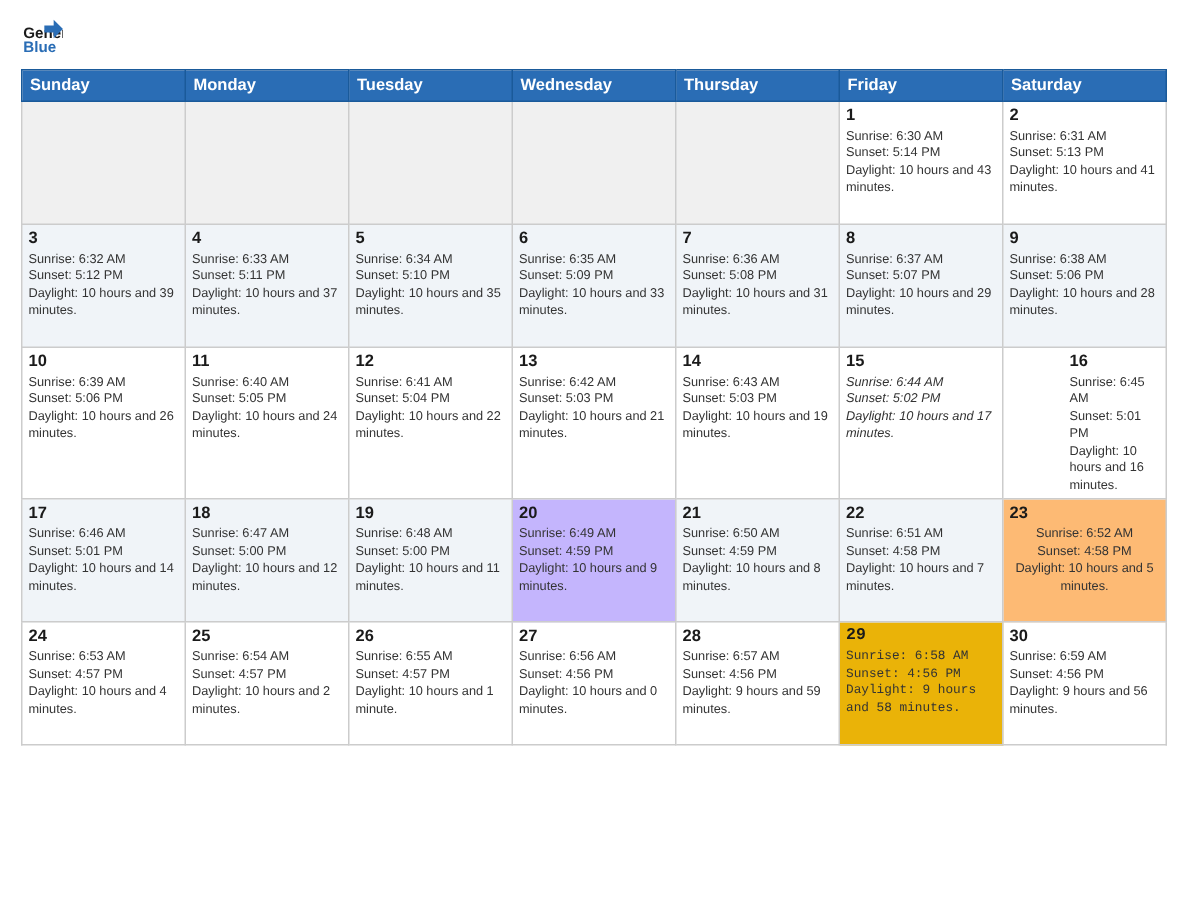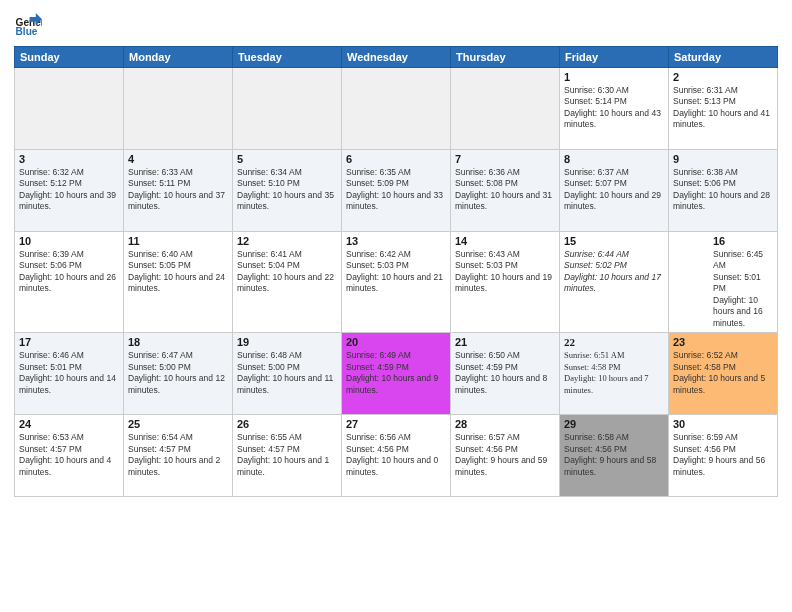--- a/index.html
+++ b/index.html
@@ -241,41 +241,41 @@
             <div class="day-info" style="white-space: pre-line;">Sunrise: 6:47 AM
 Sunset: 5:00 PM
 Daylight: 10 hours and 12 minutes.</div>
           </td>
           <td style="background: rgb(240, 244, 248);">
             <span class="day-num">19</span>
             <div class="day-info" style="white-space: pre-line;">Sunrise: 6:48 AM
 Sunset: 5:00 PM
 Daylight: 10 hours and 11 minutes.</div>
           </td>
-          <td style="background: #d946ef;">
+          <td style="background: #c4b5fd;">
             <span class="day-num">20</span>
             <div class="day-info" style="white-space: pre-line;">Sunrise: 6:49 AM
 Sunset: 4:59 PM
 Daylight: 10 hours and 9 minutes.</div>
           </td>
           <td style="background: rgb(240, 244, 248);">
             <span class="day-num">21</span>
             <div class="day-info" style="white-space: pre-line;">Sunrise: 6:50 AM
 Sunset: 4:59 PM
 Daylight: 10 hours and 8 minutes.</div>
           </td>
-          <td style="background: rgb(240, 244, 248); font-family: Liberation Serif, serif;">
+          <td style="background: rgb(240, 244, 248);">
             <span class="day-num">22</span>
             <div class="day-info" style="white-space: pre-line;">Sunrise: 6:51 AM
 Sunset: 4:58 PM
 Daylight: 10 hours and 7 minutes.</div>
           </td>
           <td style="background: #fdba74;">
             <span class="day-num">23</span>
-            <div class="day-info" style="white-space: pre-line;">Sunrise: 6:52 AM
+            <div class="day-info" style="white-space: pre-line; text-align: center;">Sunrise: 6:52 AM
 Sunset: 4:58 PM
 Daylight: 10 hours and 5 minutes.</div>
           </td>
         </tr>
         <tr>
           <td style="background: rgb(255, 255, 255);">
             <span class="day-num">24</span>
             <div class="day-info" style="white-space: pre-line;">Sunrise: 6:53 AM
 Sunset: 4:57 PM
 Daylight: 10 hours and 4 minutes.</div>
@@ -297,21 +297,21 @@
             <div class="day-info" style="white-space: pre-line;">Sunrise: 6:56 AM
 Sunset: 4:56 PM
 Daylight: 10 hours and 0 minutes.</div>
           </td>
           <td style="background: rgb(255, 255, 255); margin-left: 35px;">
             <span class="day-num">28</span>
             <div class="day-info" style="white-space: pre-line;">Sunrise: 6:57 AM
 Sunset: 4:56 PM
 Daylight: 9 hours and 59 minutes.</div>
           </td>
-          <td style="background: #a3a3a3;">
+          <td style="background: #eab308; font-family: Liberation Mono, monospace;">
             <span class="day-num">29</span>
             <div class="day-info" style="white-space: pre-line;">Sunrise: 6:58 AM
 Sunset: 4:56 PM
 Daylight: 9 hours and 58 minutes.</div>
           </td>
           <td style="background: rgb(255, 255, 255);">
             <span class="day-num">30</span>
             <div class="day-info" style="white-space: pre-line;">Sunrise: 6:59 AM
 Sunset: 4:56 PM
 Daylight: 9 hours and 56 minutes.</div>

